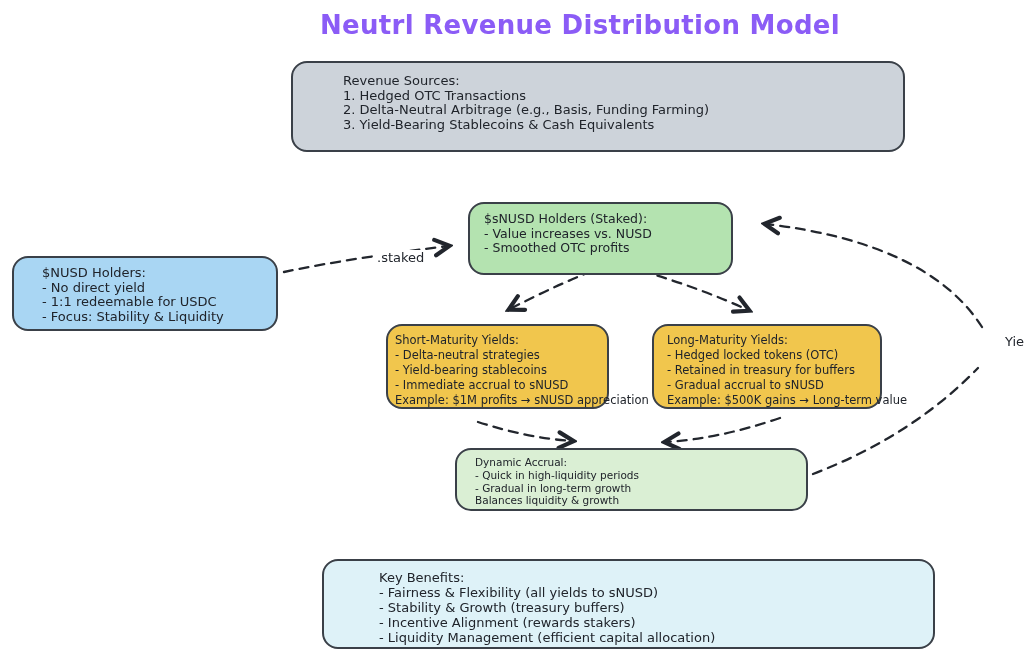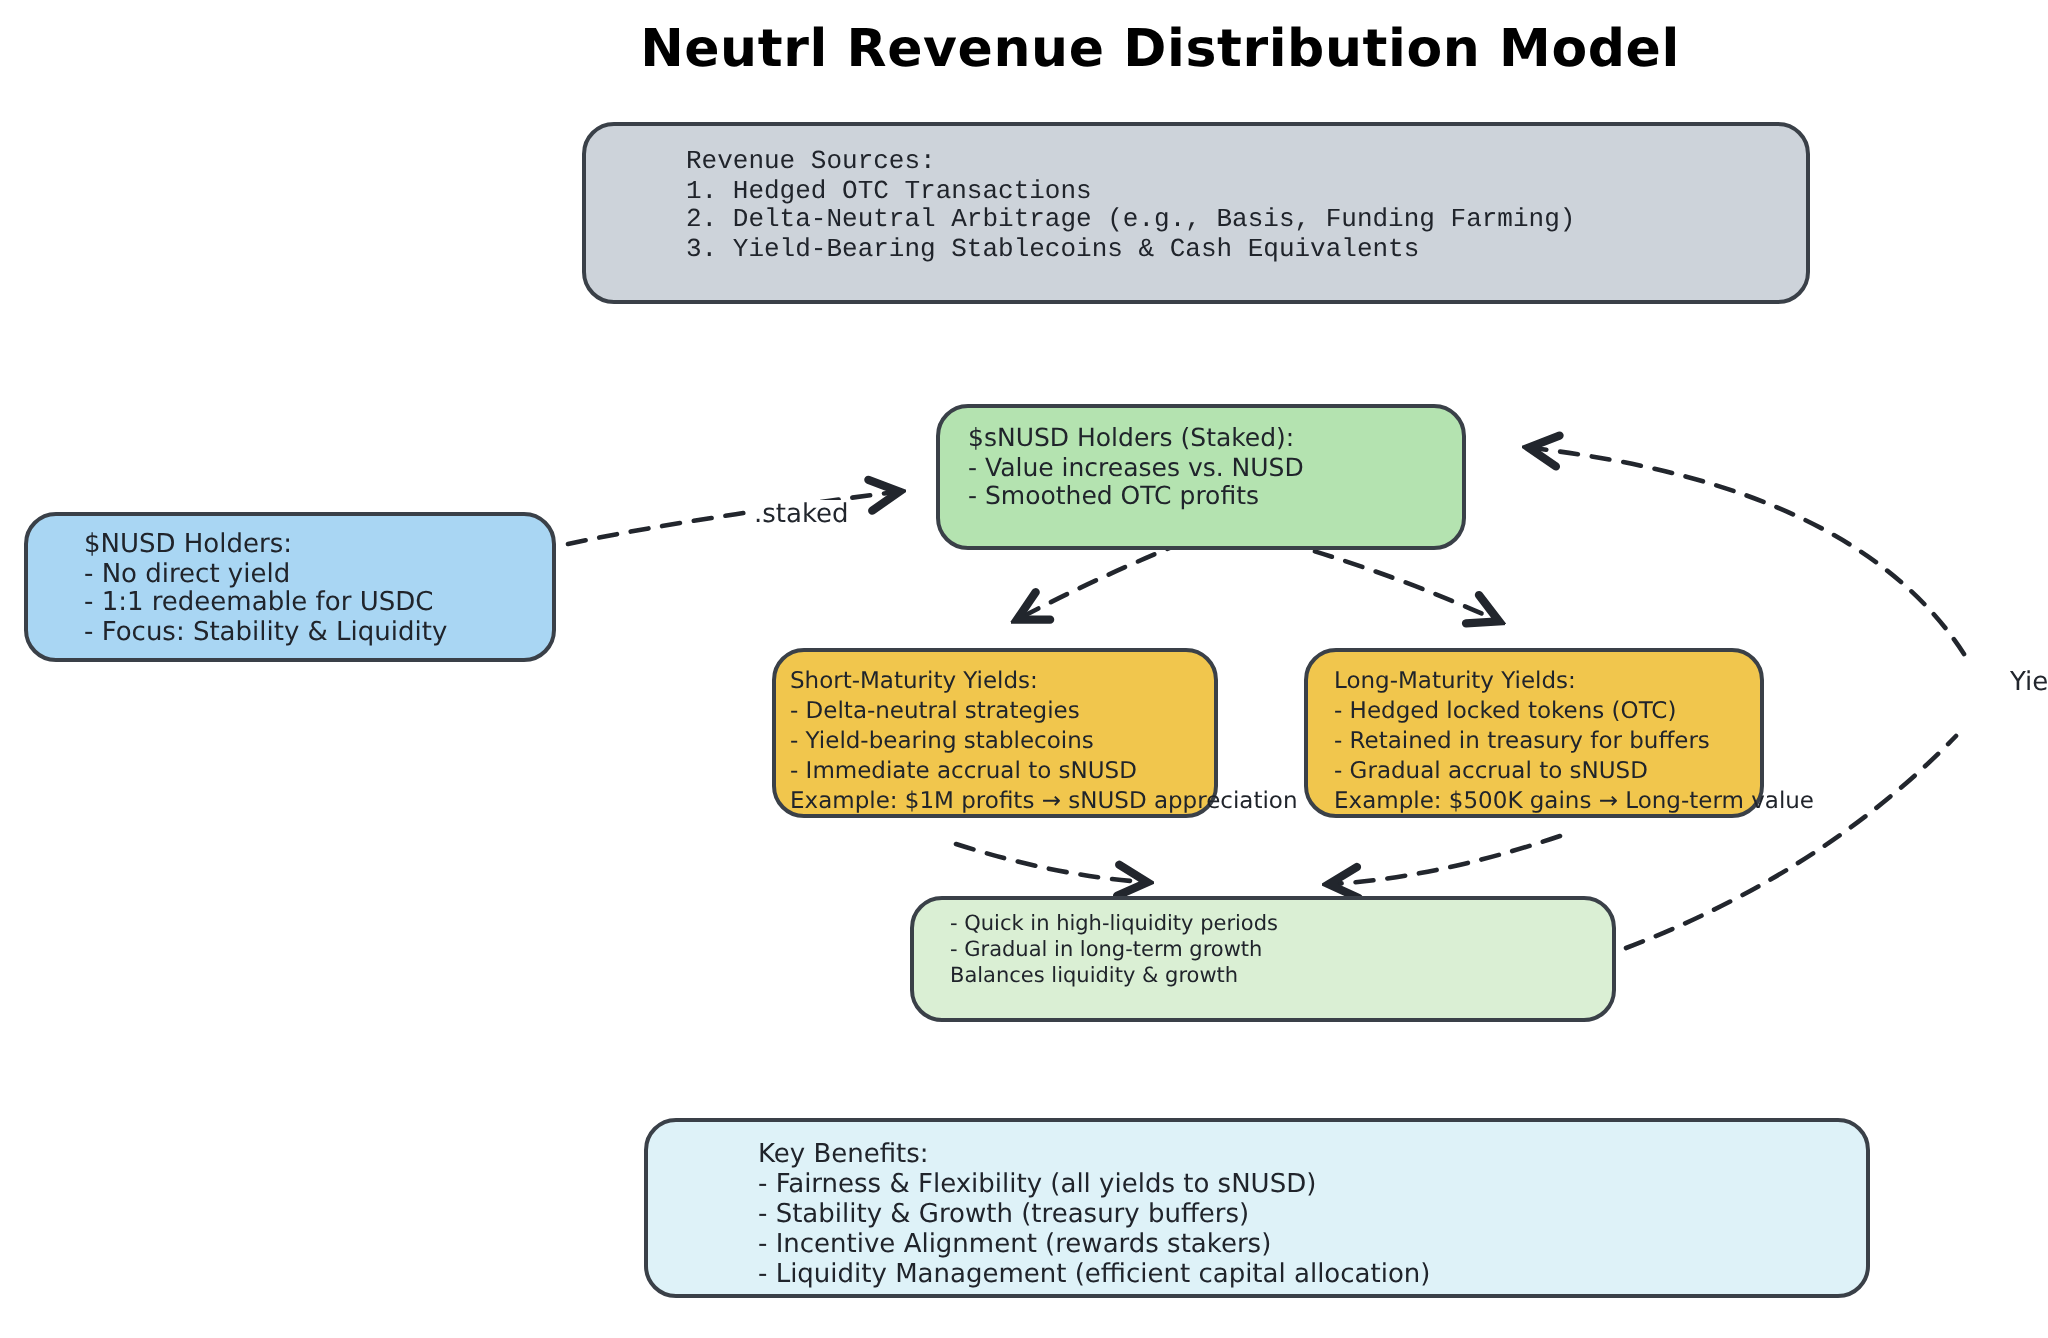--- a/index.html
+++ b/index.html
@@ -12,42 +12,42 @@
     color: #20242b;
     overflow: hidden;
   }
   .title {
     position: absolute;
     left: 310px; top: 10px; width: 540px;
     text-align: center;
     font-size: 26px;
     font-weight: 600;
     letter-spacing: 0.3px;
-    color: #000000;
+    color: #8b5cf6;
   }
   .arrows {
     position: absolute;
     left: 0; top: 0;
     pointer-events: none;
   }
   .dash {
     fill: none;
     stroke: #22262d;
     stroke-width: 2.3;
     stroke-dasharray: 9 7;
     stroke-linecap: round;
   }
   .node {
     position: absolute;
     border: 2.2px solid #3a4048;
     border-radius: 16px;
     box-sizing: border-box;
   }
   .node-title, .node-line { white-space: nowrap; }
-  #box-revenue  { left: 291px; top:  61px; width: 614px; height: 91px; padding: 11px 0 0 50px; font-size: 13px;   line-height: 14.6px; font-family: Liberation Mono, monospace; }
+  #box-revenue  { left: 291px; top:  61px; width: 614px; height: 91px; padding: 11px 0 0 50px; font-size: 13px;   line-height: 14.6px; }
   #box-nusd     { left:  12px; top: 256px; width: 266px; height: 75px; padding:  8px 0 0 25px; font-size: 13px;   line-height: 14.6px; }
   #box-snusd    { left: 468px; top: 202px; width: 265px; height: 73px; padding:  8px 0 0 14px; font-size: 12.5px; line-height: 14.5px; }
   #box-short    { left: 386px; top: 324px; width: 223px; height: 85px; padding:  7px 0 0 7px; font-size: 11.5px; line-height: 15px; }
   #box-long     { left: 652px; top: 324px; width: 230px; height: 85px; padding:  7px 0 0 13px; font-size: 11.5px; line-height: 15px; }
   #box-dynamic  { left: 455px; top: 448px; width: 353px; height: 63px; padding:  6px 0 0 18px; font-size: 10.5px; line-height: 12.8px; }
   #box-benefits { left: 322px; top: 559px; width: 613px; height: 90px; padding:  9px 0 0 55px; font-size: 13px;   line-height: 15px; }
   .edge-label {
     position: absolute;
     background: #ffffff;
     padding: 0 3px;
@@ -110,20 +110,21 @@
 
   <div class="node" id="box-long" style="background-color: rgb(241, 198, 77);">
     <div class="node-title">Long-Maturity Yields:</div>
     <div class="node-line">- Hedged locked tokens (OTC)</div>
     <div class="node-line">- Retained in treasury for buffers</div>
     <div class="node-line">- Gradual accrual to sNUSD</div>
     <div class="node-line">Example: $500K gains → Long-term value</div>
   </div>
 
   <div class="node" id="box-dynamic" style="background-color: rgb(218, 239, 212);">
+    <div class="node-title">Dynamic Accrual:</div>
     <div class="node-line">- Quick in high-liquidity periods</div>
     <div class="node-line">- Gradual in long-term growth</div>
     <div class="node-line">Balances liquidity &amp; growth</div>
   </div>
 
   <div class="node" id="box-benefits" style="background-color: rgb(222, 242, 248);">
     <div class="node-title">Key Benefits:</div>
     <div class="node-line">- Fairness &amp; Flexibility (all yields to sNUSD)</div>
     <div class="node-line">- Stability &amp; Growth (treasury buffers)</div>
     <div class="node-line">- Incentive Alignment (rewards stakers)</div>

